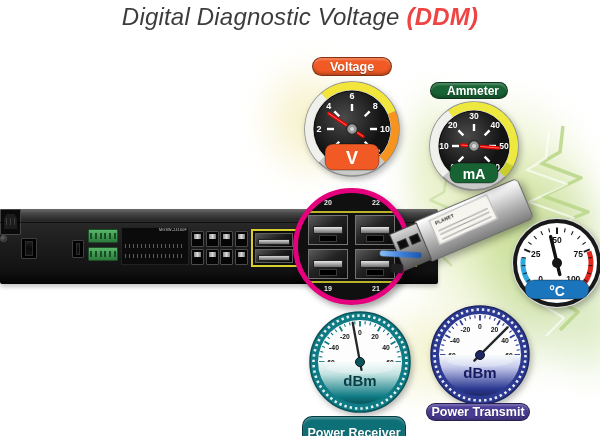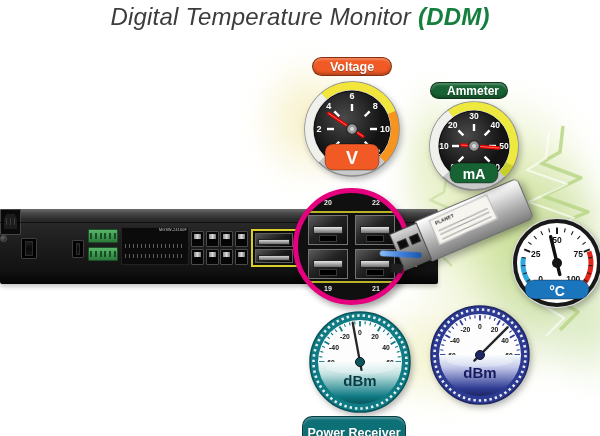--- a/index.html
+++ b/index.html
@@ -11,21 +11,21 @@
   #b1{left:250px;top:52px;width:120px;height:138px;background:radial-gradient(closest-side,rgba(245,238,190,.95),rgba(245,238,190,0));}
   #b2{left:392px;top:85px;width:220px;height:262px;background:radial-gradient(closest-side,rgba(212,229,152,.95),rgba(212,229,152,0));}
   #b3{left:468px;top:148px;width:152px;height:232px;background:radial-gradient(closest-side,rgba(186,214,138,.9),rgba(186,214,138,0));}
   #b4{left:348px;top:292px;width:195px;height:122px;background:radial-gradient(closest-side,rgba(240,240,196,.97),rgba(240,240,196,0));}
   #b5{left:543px;top:248px;width:95px;height:145px;background:radial-gradient(closest-side,rgba(214,232,186,.85),rgba(214,232,186,0));}
   #b6{left:396px;top:76px;width:75px;height:155px;background:radial-gradient(closest-side,rgba(226,237,189,.85),rgba(226,237,189,0));}
   #wave{position:absolute;left:0;top:0;z-index:0;pointer-events:none;}
   
   #title{position:absolute;left:0;top:3px;width:600px;text-align:center;font-style:italic;
          font-size:24px;color:#3c3c3c;z-index:7;letter-spacing:.2px;}
-  #title .bold{font-weight:bold;color:#15803d;}
+  #title .bold{font-weight:bold;color:#ef4444;}
   
   #switch{position:absolute;left:0;top:209px;width:438px;height:75px;z-index:1;border-radius:2px;
     background:linear-gradient(180deg,#6b6b6b 0%,#474747 6%,#2a2a2a 14%,#1d1d1d 45%,#121212 82%,#030303 100%);
     box-shadow:0 3px 4px rgba(0,0,0,.22);}
   #switch .panel-line{position:absolute;left:0;top:13px;width:100%;height:1px;background:#000;opacity:.6;}
   .rocker{position:absolute;background:#000;border:1px solid #3f3f3f;border-radius:1px;}
   .rocker i{position:absolute;left:3px;right:3px;top:2px;bottom:2px;display:block;
     background:linear-gradient(180deg,#1d1d1d,#0a0a0a 50%,#151515);border:1px solid #2b2b2b;}
   #rocker1{left:21px;top:29px;width:16px;height:21px;}
   #rocker2{left:72px;top:31px;width:12px;height:18px;}
@@ -108,21 +108,21 @@
   <div class="blob" id="b4"></div>
   <div class="blob" id="b5"></div>
   <div class="blob" id="b6"></div>
 
   <svg id="wave" width="600" height="436" viewBox="0 0 600 436">
     <polyline points="563,126 560,152 541,163 581,178 543,196 588,212 548,228 590,244 549,262 584,278 552,296 578,312 560,330" fill="none" stroke="#b8d687" stroke-width="3.5" stroke-linejoin="round" opacity="0.85"></polyline>
     <polyline points="549,132 546,158 527,170 567,184 529,202 574,218 534,234 576,250 535,268 570,284 538,302 564,318 546,336" fill="none" stroke="#ffffff" stroke-width="2.2" stroke-linejoin="round" opacity="0.65"></polyline>
     <polyline points="448,170 444,192 430,200 458,212 434,226 462,240 440,254 452,266" fill="none" stroke="#b8d687" stroke-width="2.5" stroke-linejoin="round" opacity="0.5"></polyline>
   </svg>
 
-  <div id="title"><span>Digital Temperature Monitor </span><span class="bold">(DDM)</span></div>
+  <div id="title"><span>Digital Diagnostic Voltage </span><span class="bold">(DDM)</span></div>
 
   <div id="switch">
     <div class="panel-line"></div>
     <div class="rocker" id="rocker1">
         <i></i>
       </div>
     <div id="inlet">
         <i></i>
       </div>
     <div id="fuse"></div>
@@ -200,20 +200,21 @@
         <b class="lc" id="lc2"></b>
       </div>
       <div id="sfpbail"></div>
       <div id="sfptab"></div>
     </div>
   </div>
 
   <div class="pill" id="pill-voltage" style="background: rgb(241, 90, 36);">Voltage</div>
   <div class="pill" id="pill-ammeter" style="background: rgb(24, 99, 52);">Ammeter</div>
   <div class="pill" id="pill-power-receiver" style="background: rgb(14, 112, 119);">Power Receiver</div>
+  <div class="pill" id="pill-power-transmit" style="background: rgb(74, 61, 150);">Power Transmit</div>
 
 <svg width="106" height="106" viewBox="0 0 106 106" class="gauge" style="left: 299px; top: 76px;">
       <defs>
         <radialGradient id="voltagef" cx="40%" cy="35%">
           <stop offset="0%" stop-color="#4a4a4a"></stop>
           <stop offset="100%" stop-color="#131313"></stop>
         </radialGradient>
       </defs>
       <circle cx="53" cy="53" r="47" fill="#c9c9c9" stroke="#8b8b8b" stroke-width="1.5"></circle>
       <path d="M22.594408408978456,83.40559159102153 A43,43 0 0,1 25.073733921802113,20.30254347919866" stroke="#f0f0ec" stroke-width="8" fill="none"></path>

